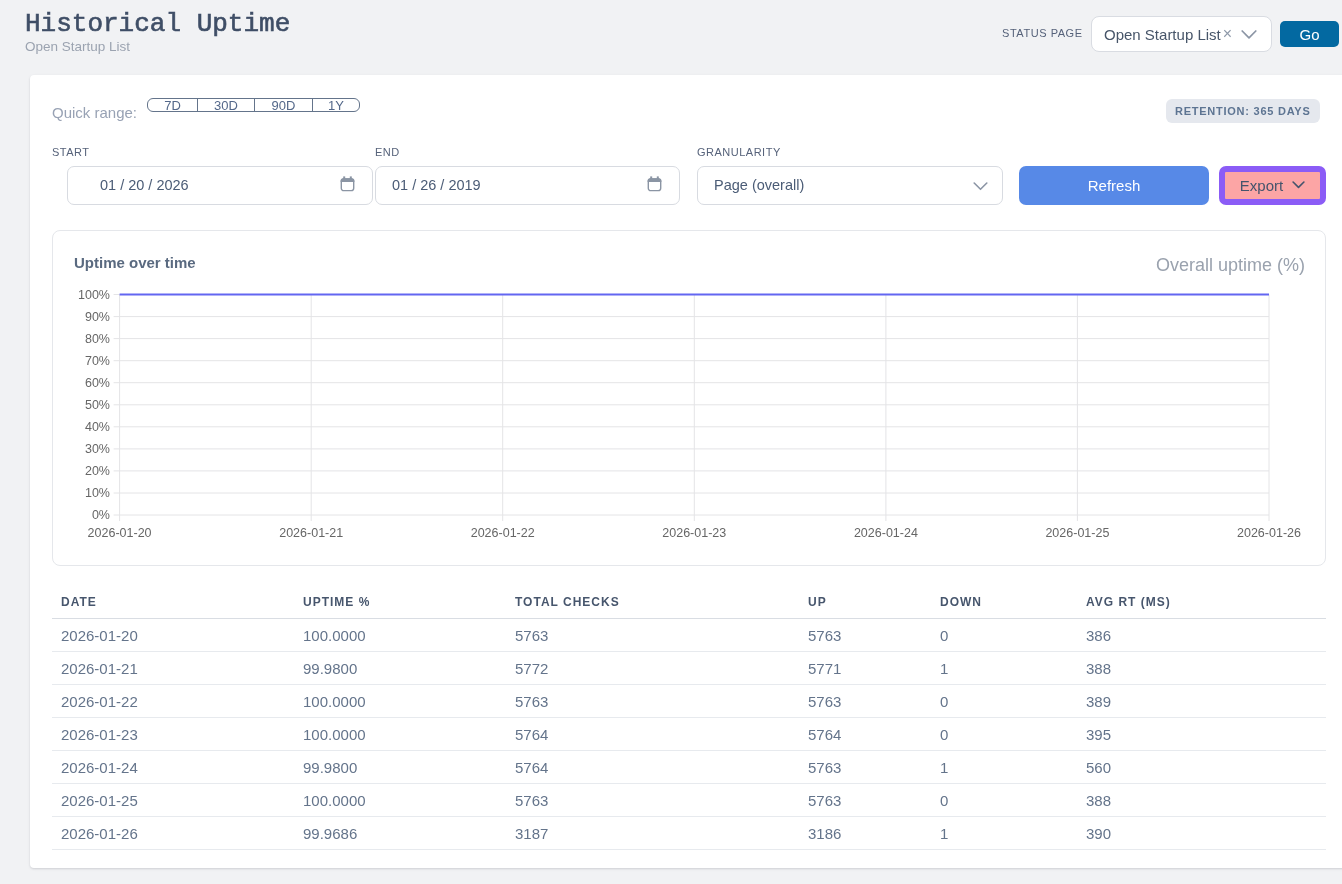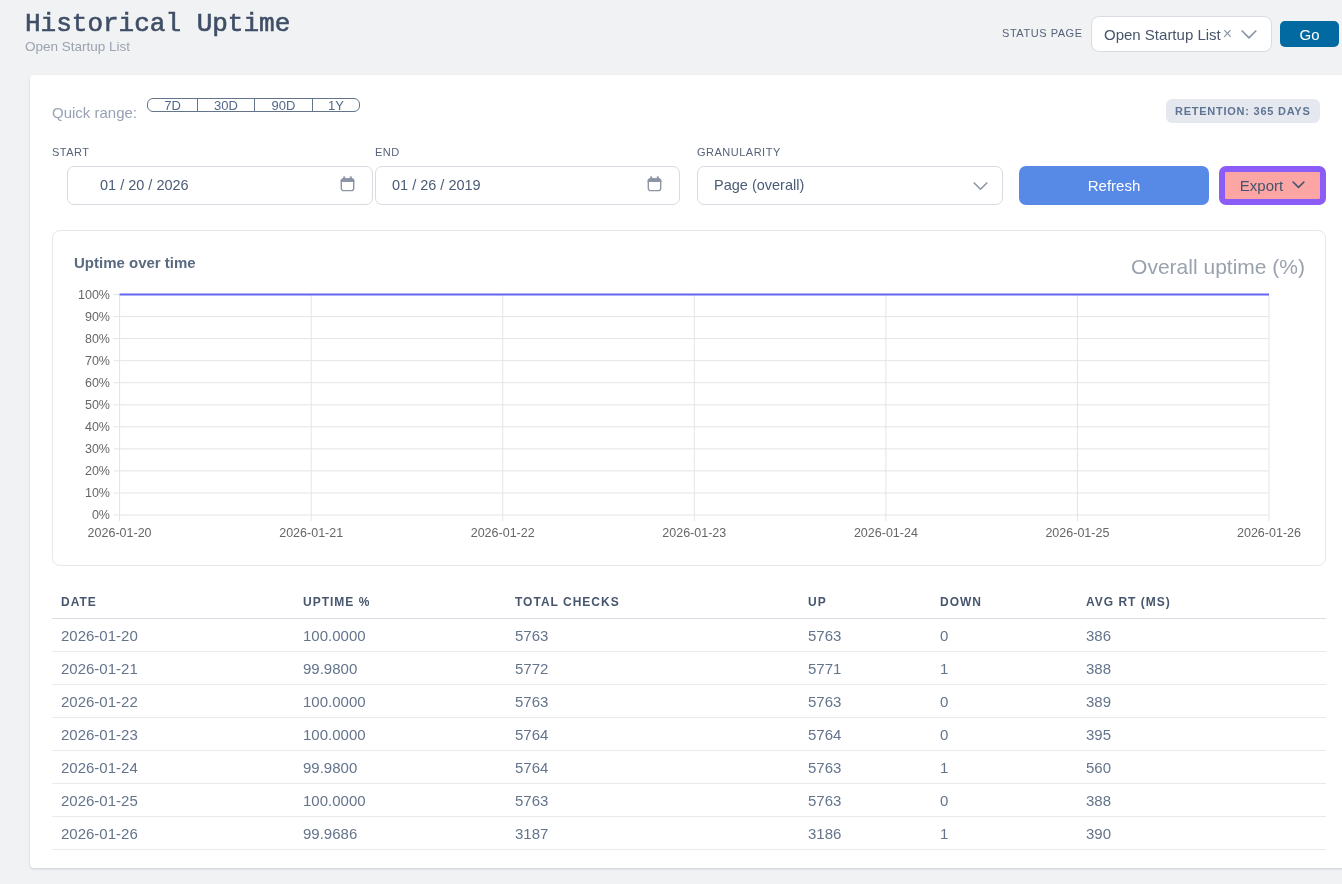--- a/index.html
+++ b/index.html
@@ -26,21 +26,21 @@
 .seg div + div { border-left:1px solid #64748b; }
 .badge { left:1136px; top:24px; height:24px; background:#e5e8ee; border-radius:6px; font-size:11px; font-weight:700; letter-spacing:0.75px; color:#5d7492; display:flex; align-items:center; padding:0 9px; }
 
 .flabel { font-size:11px; font-weight:400; letter-spacing:0.5px; color:#56627a; }
 .input { top:91px; height:38.5px; background:#fff; border:1px solid #d8dbe1; border-radius:7px; display:flex; align-items:center; font-size:14.5px; color:#4b5c76; }
 .btn-blue { top:91px; height:38.5px; background:#5789e7; border-radius:7px; color:#fff; font-size:15px; display:flex; align-items:center; justify-content:center; }
 .btn-white { top:91px; height:38.5px; background:#fca5a5; border:6px solid #8b5cf6; border-radius:7px; color:#44546c; font-size:15px; display:flex; align-items:center; justify-content:center; }
 
 .chart-card { left:22px; top:155px; width:1274px; height:336px; border:1px solid #e5e7eb; border-radius:8px; background:#fff; }
 .chart-title { left:21px; top:23px; font-size:15px; font-weight:700; color:#5a6a80;text-align:center; }
-.chart-right { right:20px; top:24px; font-size:21px; color:#9aa2ae; }
+.chart-right { right:20px; top:24px; font-size:18px; color:#9aa2ae; }
 
 table.data { position:absolute; left:22px; top:512px; width:1274px; border-collapse:collapse; table-layout:fixed; }
 table.data th { text-align:left; font-size:12px; font-weight:700; letter-spacing:1px; color:#47566d; padding:8px 0 9px 9px; border-bottom:1px solid #d9dde3; }
 table.data td { font-size:15px; color:#64748b; padding:0 0 0 9px; height:33px; border-bottom:1px solid #e7eaee; }
 </style>
 </head>
 <body>
   <div class="abs title">Historical Uptime</div>
   <div class="abs subtitle">Open Startup List</div>
   <div class="abs sp-label">STATUS PAGE</div>

